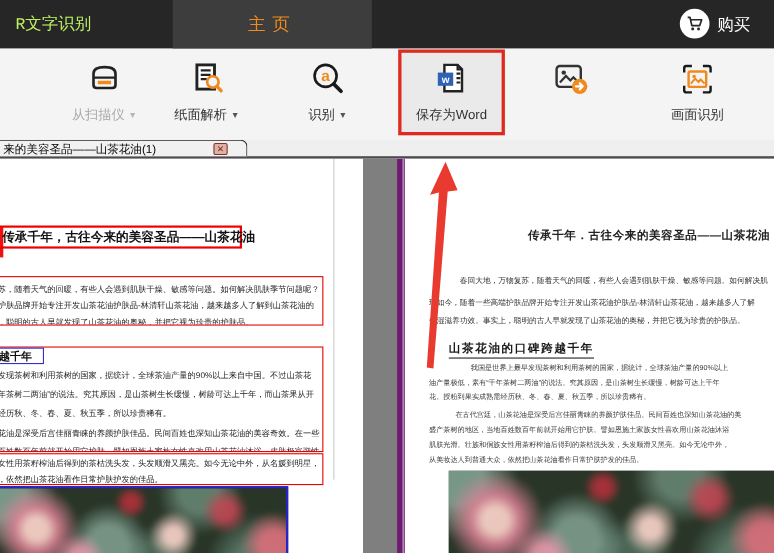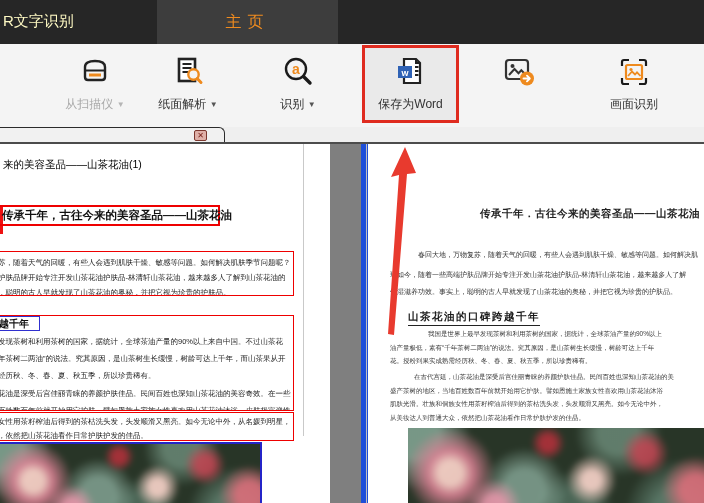--- a/index.html
+++ b/index.html
@@ -3,21 +3,21 @@
 <meta charset="utf-8">
 <style>
   * { margin:0; padding:0; box-sizing:border-box; }
   html,body { width:704px; height:503px; overflow:hidden; }
   body { font-family:"Liberation Sans","DejaVu Sans",sans-serif; position:relative;
          width:704px; height:503px; background:#f4f4f4; }
   .abs { position:absolute; }
 
   
   #topbar { left:0; top:0; width:704px; height:44px; background:#262626; z-index:5; }
-  .app-title { left:3px; top:12px; color:#fef9c3; font-size:15px; white-space:nowrap; }
+  .app-title { left:14px; top:12px; color:#bef264; font-size:15px; white-space:nowrap;font-family:Liberation Mono, monospace; }
   .tab-home { left:157px; top:0; width:181px; height:44px; background:#3d3d3d;
               color:#ef8b1f; font-size:16px; display:flex; align-items:center; justify-content:center; letter-spacing:6px;}
   .tab-view { left:352px; top:0; width:135px; height:44px; color:#f0f0f0; font-size:16px;
               display:flex; align-items:center; justify-content:center; letter-spacing:6px;}
   .buy-wrap { left:616px; top:0; width:88px; height:44px; }
   .cart-circle { left:2px; top:8px; width:27px; height:27px; background:#ffffff; border-radius:50%;
                  display:flex; align-items:center; justify-content:center; }
   .buy-label { left:36px; top:13px; color:#ffffff; font-size:15px; }
 
   
@@ -30,27 +30,27 @@
   .caret.dis { color:#b5b5b5; }
   .hl-box { left:362px; top:1px; width:97px; height:78px; background:#eaeaea;
             border:3px solid #df2b1f; z-index:2; }
 
   
   #tabstrip { left:0; top:127px; width:704px; height:17px; background:#efefef;
               border-bottom:2px solid #4c4c4c; z-index:4; }
   .doc-tab { left:-8px; top:0px; width:233px; height:15px; background:#f1f1f1;
              border:1px solid #2b2b2b; border-bottom:none; border-radius:0 6px 0 0; }
   .doc-tab-label { left:10px; top:1px; width:183px; font-size:10.5px; color:#000;
-                   white-space:nowrap; overflow:hidden;margin-top:29px; }
+                   white-space:nowrap; overflow:hidden; }
   .doc-close { left:201px; top:1.5px; width:13px; height:11px; background:#dfb0a8;
                border:1px solid #7b372e; border-radius:2px; color:#7b231c; font-size:8px;
                line-height:9px; text-align:center; font-weight:bold; }
 
   
-  #content { left:0; top:144px; width:704px; height:359px; background:#1d4ed8; overflow:hidden; }
+  #content { left:0; top:144px; width:704px; height:359px; background:#701a75; overflow:hidden; }
   .left-panel { left:0; top:0; width:330px; height:359px; background:#ffffff; overflow:hidden; }
   .page-edge { left:303px; top:0; width:1px; height:292px; background:#c9c9c9; }
   .divider { left:330px; top:0; width:31px; height:359px; background:#7f7f7f; }
   .split-line { left:366px; top:0; width:1px; height:359px; background:#c0c0c0; }
   .right-panel { left:368px; top:0; width:336px; height:359px; background:#ffffff; overflow:hidden; }
 
   
   .red-tick { left:0; top:62px; width:3px; height:28px; background:#ee1111; }
   .src-title-box { left:-6px; top:61px; width:226px; height:21px; border:2px solid #ee0000; }
   .src-title { left:6px; top:1px; font-size:11.5px; font-weight:bold; white-space:nowrap; color:#111; }
@@ -100,20 +100,30 @@
   
   svg { display:block; }
   .ico-a-text { font-weight:bold; fill:#ee8a1e; }
 </style>
 </head>
 <body>
 
 <div id="topbar" class="abs">
   <div class="abs app-title">R文字识别</div>
   <div class="abs tab-home">主页</div>
+  <div class="abs buy-wrap">
+    <div class="abs cart-circle">
+      <svg width="17" height="17" viewBox="0 0 24 24">
+        <path d="M3 4h3l2.4 10.5h10.1L21 7H7.2" fill="none" stroke="#262626" stroke-width="2.2" stroke-linejoin="round"></path>
+        <circle cx="9.5" cy="19" r="1.9" fill="#262626"></circle>
+        <circle cx="17" cy="19" r="1.9" fill="#262626"></circle>
+      </svg>
+    </div>
+    <div class="abs buy-label">购买</div>
+  </div>
 </div>
 
 <div id="toolbar" class="abs">
 
   <div class="tbtn" style="left:48px;width:94px;">
     <div class="ico">
       <svg width="34" height="32" viewBox="0 0 34 32">
         <path d="M7 21 V11 q0-6 10-6 q10 0 10 6 v10 q0 3-3 3 H10 q-3 0-3-3 z" fill="none" stroke="#222" stroke-width="2.4"></path>
         <line x1="7" y1="14.5" x2="27" y2="14.5" stroke="#222" stroke-width="2"></line>
         <line x1="11" y1="19" x2="23" y2="19" stroke="#ee8a1e" stroke-width="3"></line>

